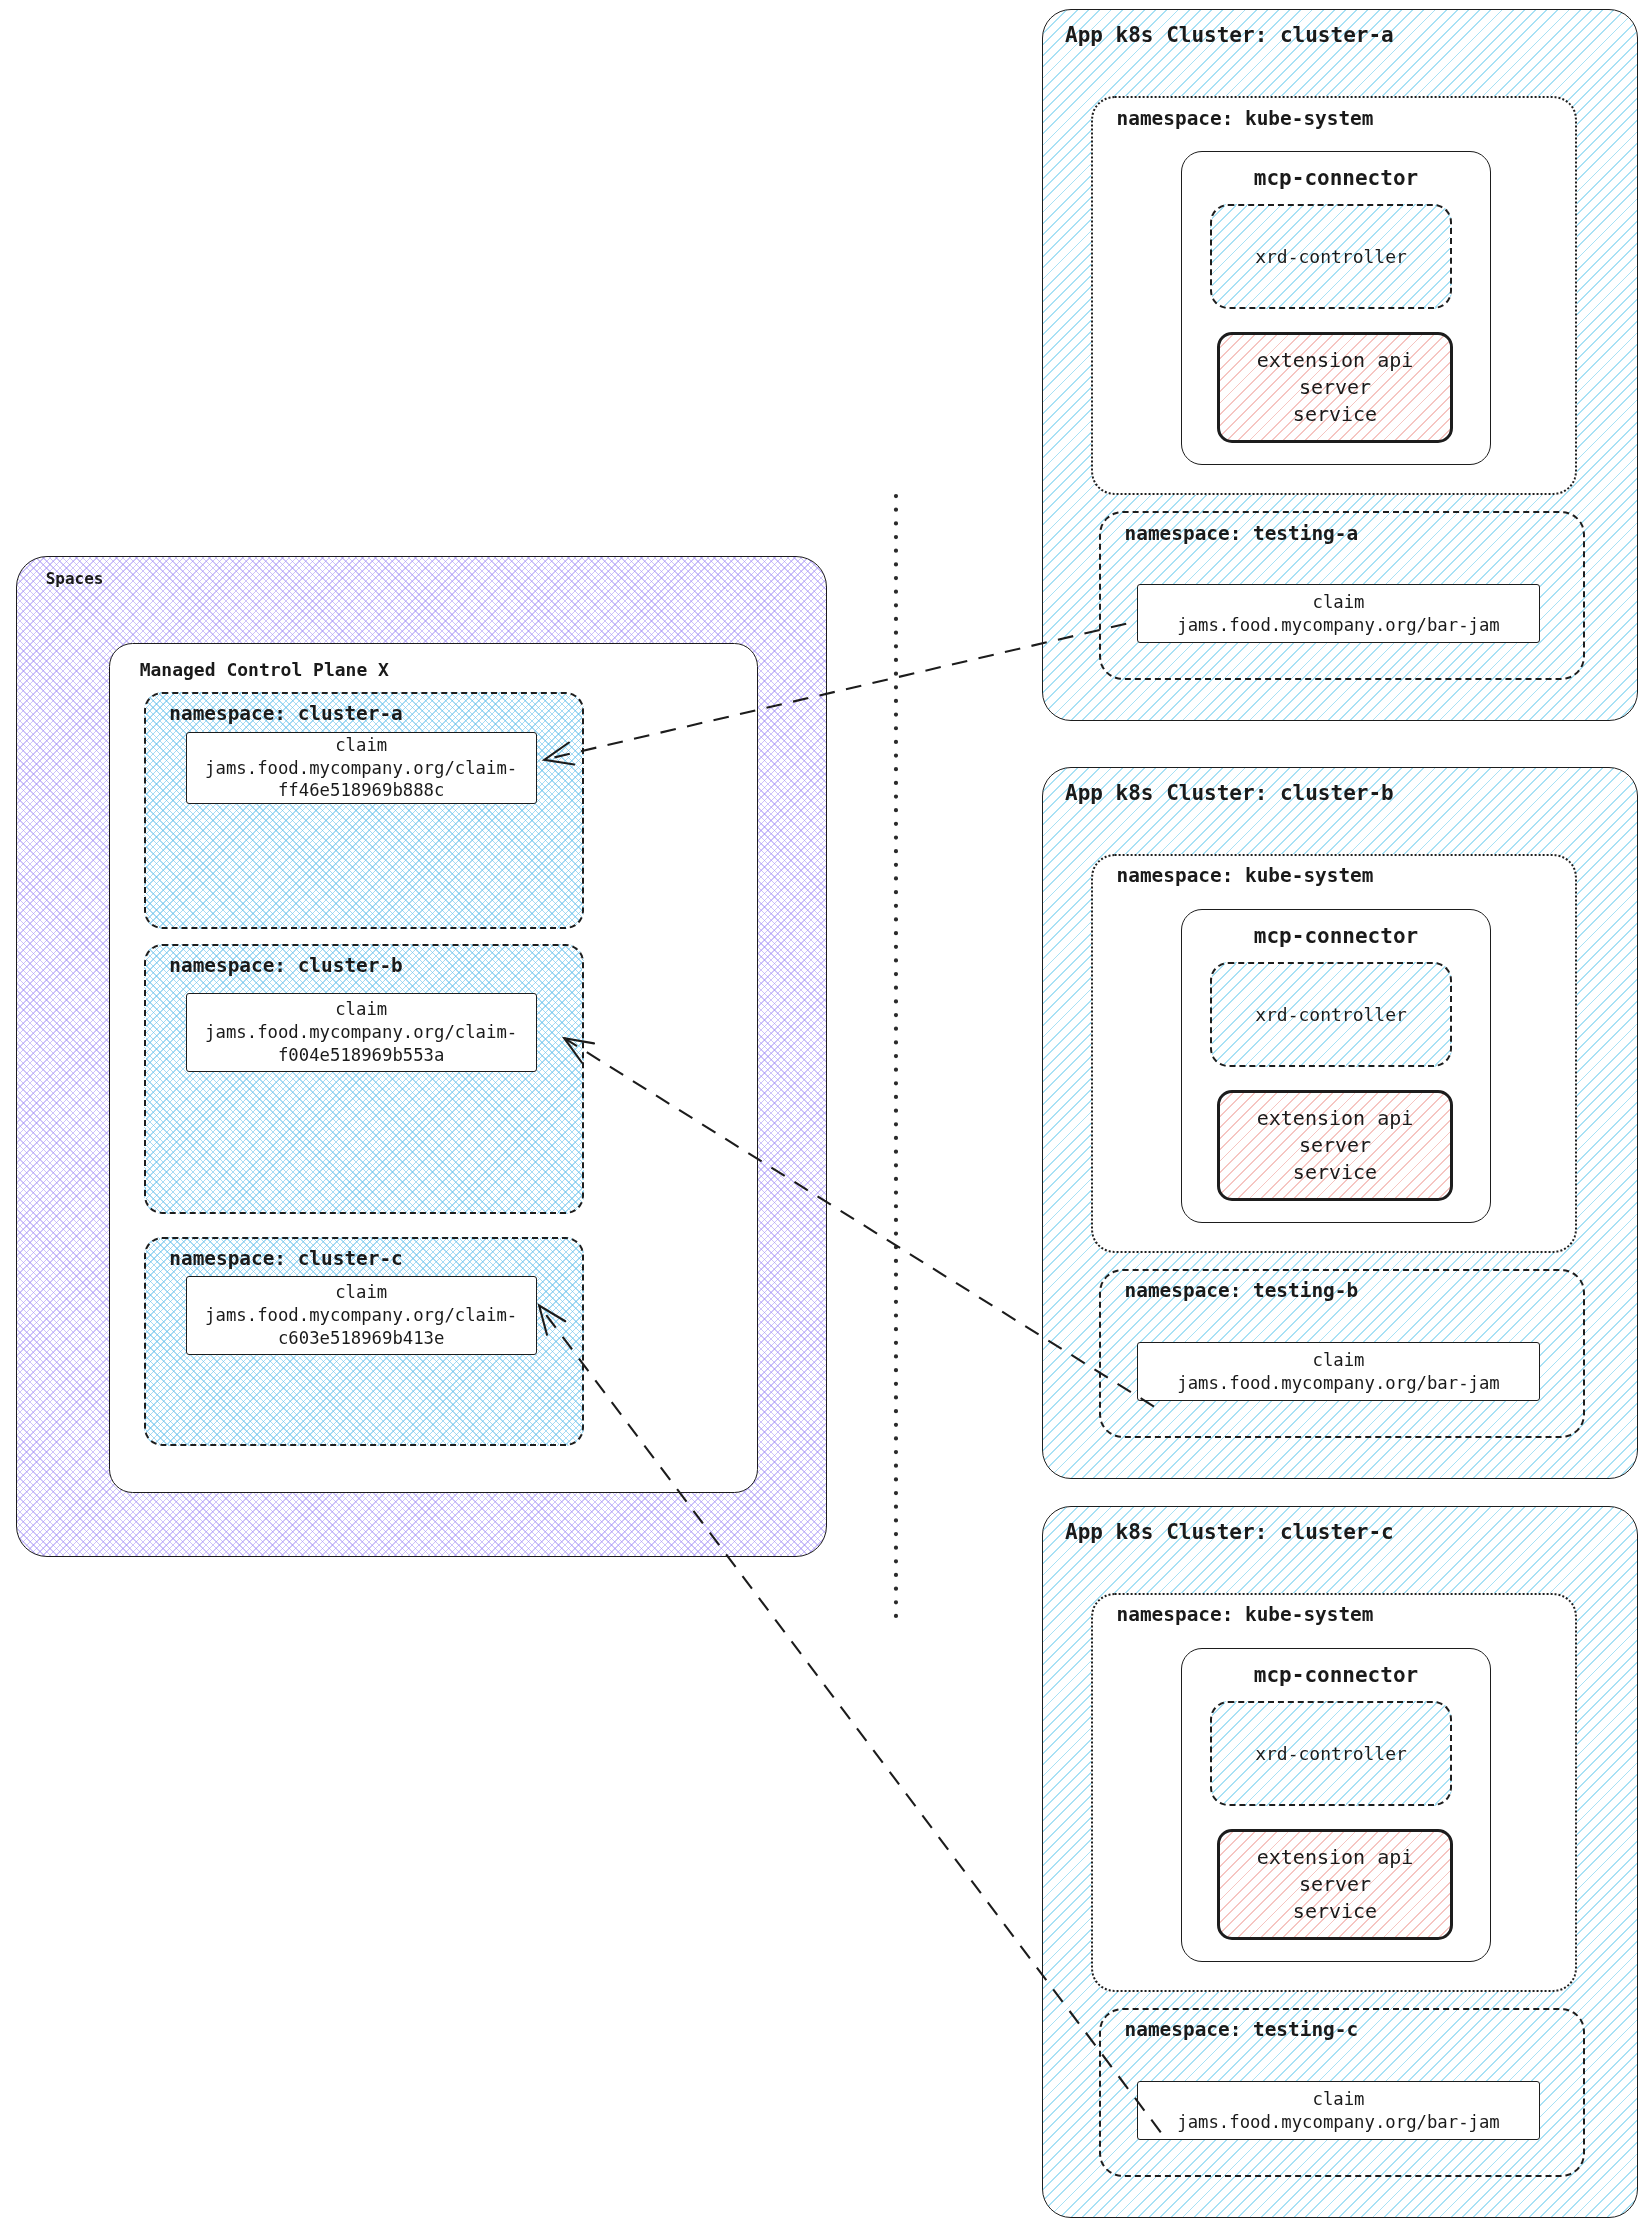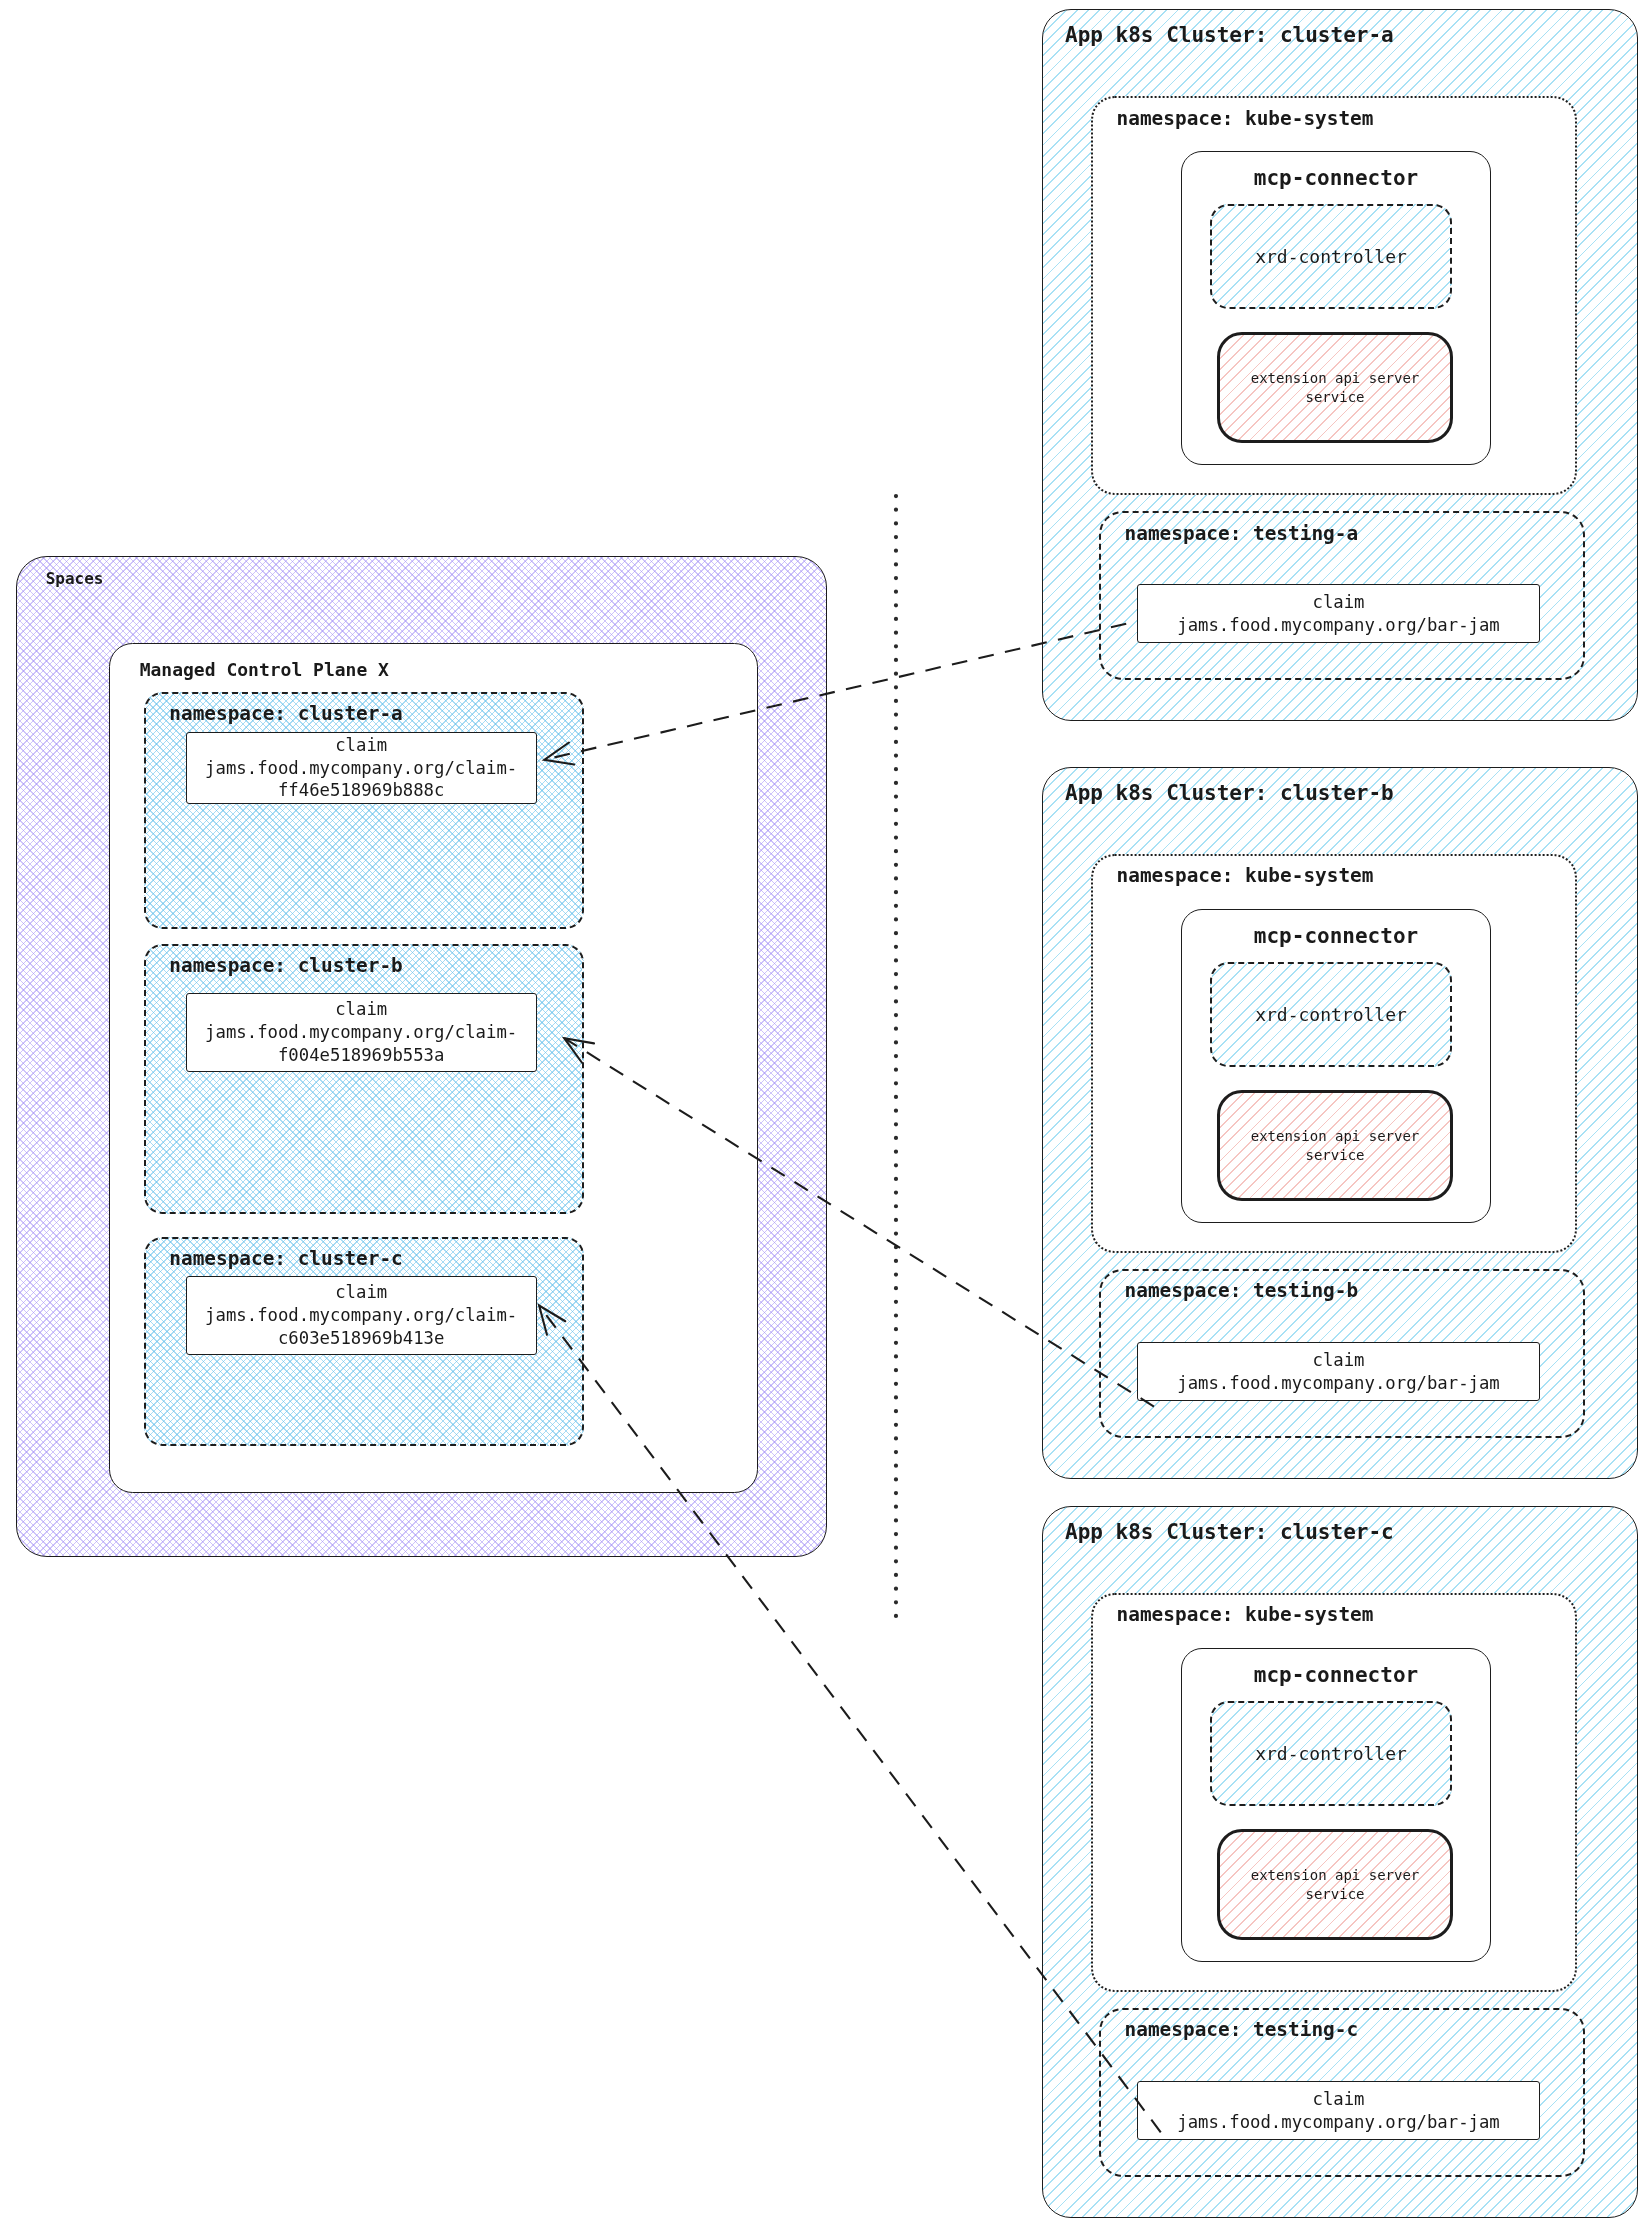--- a/index.html
+++ b/index.html
@@ -86,23 +86,23 @@
     background:#ffffff; border:1.6px solid #1d1d1d; border-radius:21px;
   }
   .mcp-conn-lbl { position:absolute; width:100%; top:13.6px; text-align:center; font-size:21px; font-weight:700; }
   .xrd {
     position:absolute; left:28px; top:52px; width:242px; height:105px;
     border:2.4px dashed #1d1d1d; border-radius:18.3px;
     display:flex; align-items:center; justify-content:center; font-size:18px;
   }
   .ext {
     position:absolute; left:35px; top:180px; width:236px; height:111px;
-    border:3.1px solid #1d1d1d; border-radius:25px;
+    border:3.1px solid #1d1d1d; border-radius:15px;
     display:flex; flex-direction:column; align-items:center; justify-content:center;
-    font-size:14px; line-height:1.35; text-align:center;
+    font-size:20px; line-height:1.35; text-align:center;
   }
   .testing-ns {
     position:absolute; left:56px; top:501px; width:486px; height:169px;
     border:2.1px dashed #1d1d1d; border-radius:23.6px;
   }
   .claim-right { left:36px; top:71px; width:403px; height:59px; font-size:17.3px; }
 
   
   svg.overlay { position:absolute; left:0; top:0; width:1647px; height:2227px; pointer-events:none; }
   .dash-line { stroke:#1c1c1c; stroke-width:4; fill:none; stroke-dasharray:30 22; }

